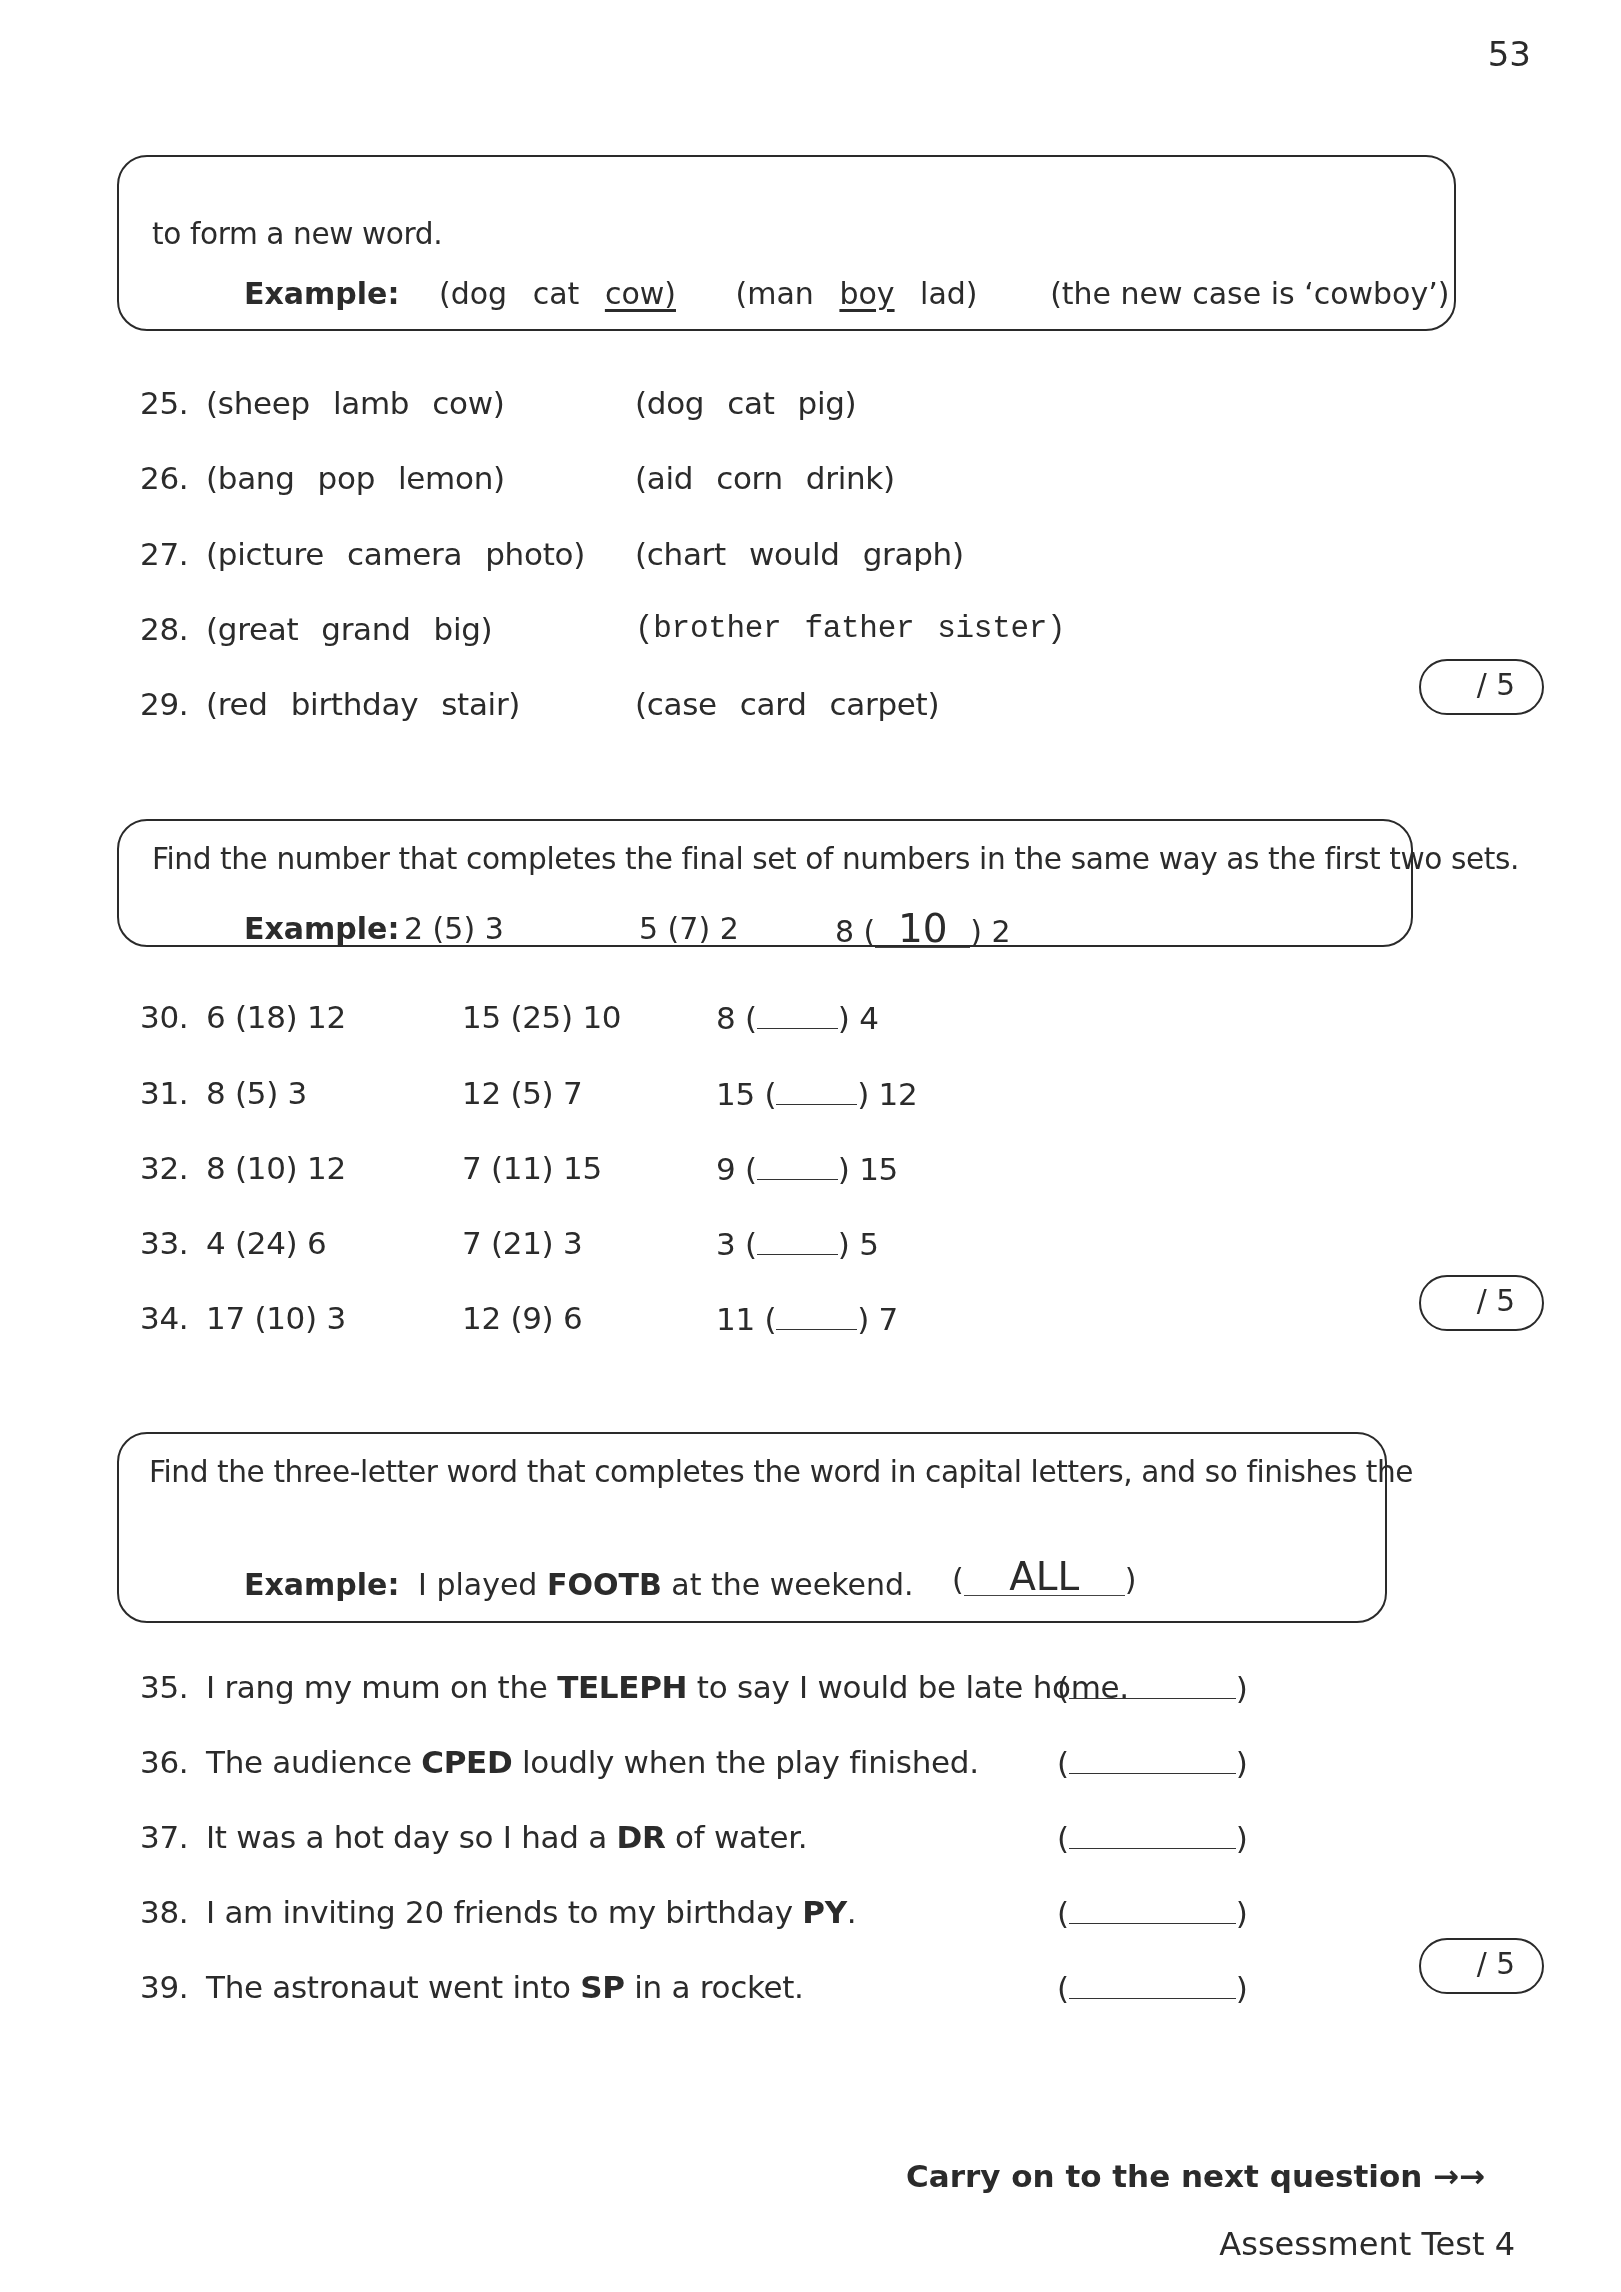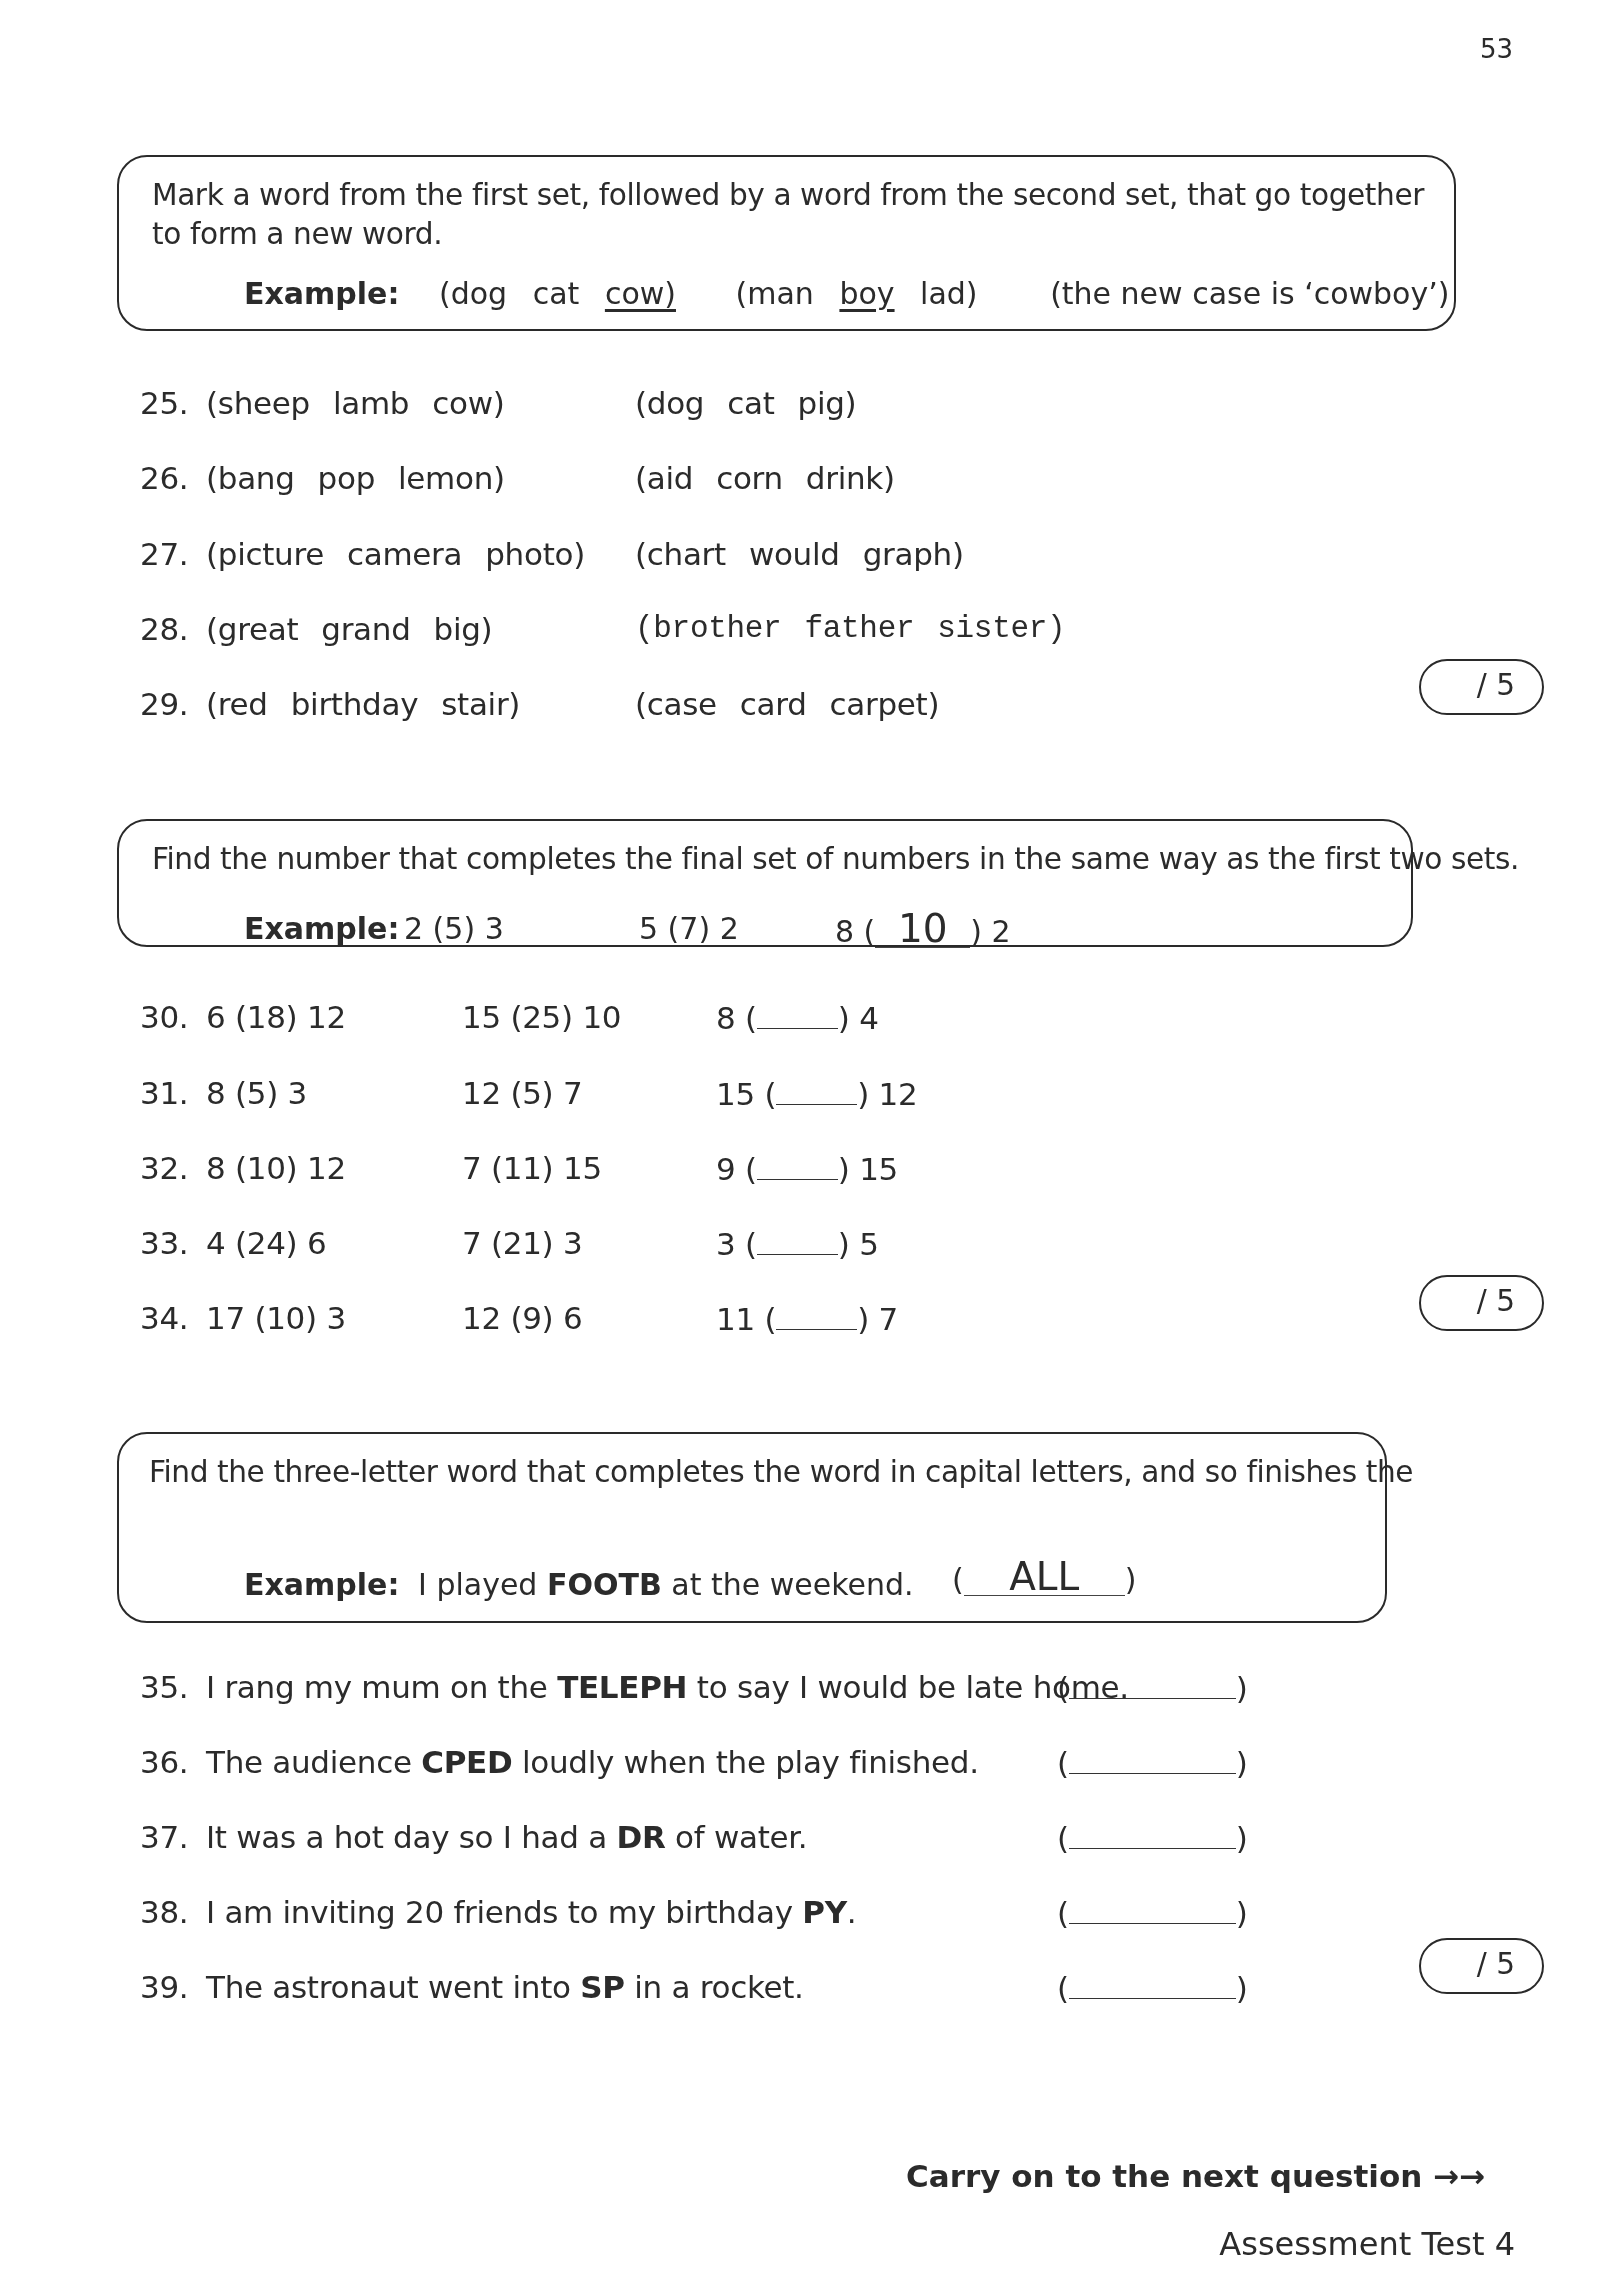--- a/index.html
+++ b/index.html
@@ -1,19 +1,19 @@
 <!DOCTYPE html>
 <html style="font-size:14.3px"><head>
 <meta charset="utf-8">
 <style>
   html, body { margin:0; padding:0; background:#ffffff; }
   body { width:1621px; height:2293px; position:relative; overflow:hidden;
          font-family:"DejaVu Sans", "Liberation Sans", sans-serif; color:#2b2b2b; }
   .abs { position:absolute; white-space:nowrap; }
-  .page-num { right:108px; top:34px; font-size:26px; }
+  .page-num { right:90px; top:34px; font-size:34px; }
   .box { position:absolute; border:2.7px solid #2a2a2a; border-radius:30px; box-sizing:border-box; }
   .instr { font-size:29.6px; line-height:41px; letter-spacing:-0.4px; }
   .example { font-size:30px; }
   .bold { font-weight:bold; }
   .ul { text-decoration:underline; text-underline-offset:5.4px; }
   .q { font-size:31px; letter-spacing:-0.3px; }
   .qnum { display:inline-block; width:66px; }
   .w { margin-right:23px; }
   .blank { display:inline-block; border-bottom:1.8px solid #333; height:29px; vertical-align:baseline; }
   .hand { font-size:39px; display:inline-block; text-align:center; border-bottom:1.8px solid #444; line-height:36px; }
@@ -21,21 +21,20 @@
            box-sizing:border-box; font-size:29.6px; text-align:right; padding-right:27px; line-height:48px; }
   .footer-carry { right:136px; top:2158px; font-size:31px; font-weight:bold; }
   .footer-test { right:106px; top:2225px; font-size:32px; }
 </style>
 </head>
 <body>
 
 <div class="abs page-num">53</div>
 
 <div class="box" style="left:117px; top:155px; width:1339px; height:176px;">
-  <div class="abs instr" style="left:33px; top:18px;">Mark a word from the first set, followed by a word from the second set, that go together</div>
   <div class="abs instr" style="left:33px; top:57px;">to form a new word.</div>
   <div class="abs example" style="left:125px; top:119px;">
     <span class="bold">Example:</span>
     <span style="margin-left:30px;">(dog</span>
     <span style="margin-left:16px;">cat</span>
     <span style="margin-left:16px;" class="ul">cow)</span>
     <span style="margin-left:50px;">(man</span>
     <span style="margin-left:16px;" class="ul">boy</span>
     <span style="margin-left:16px;">lad)</span>
     <span style="margin-left:63px;">(the new case is ‘cowboy’)</span>

